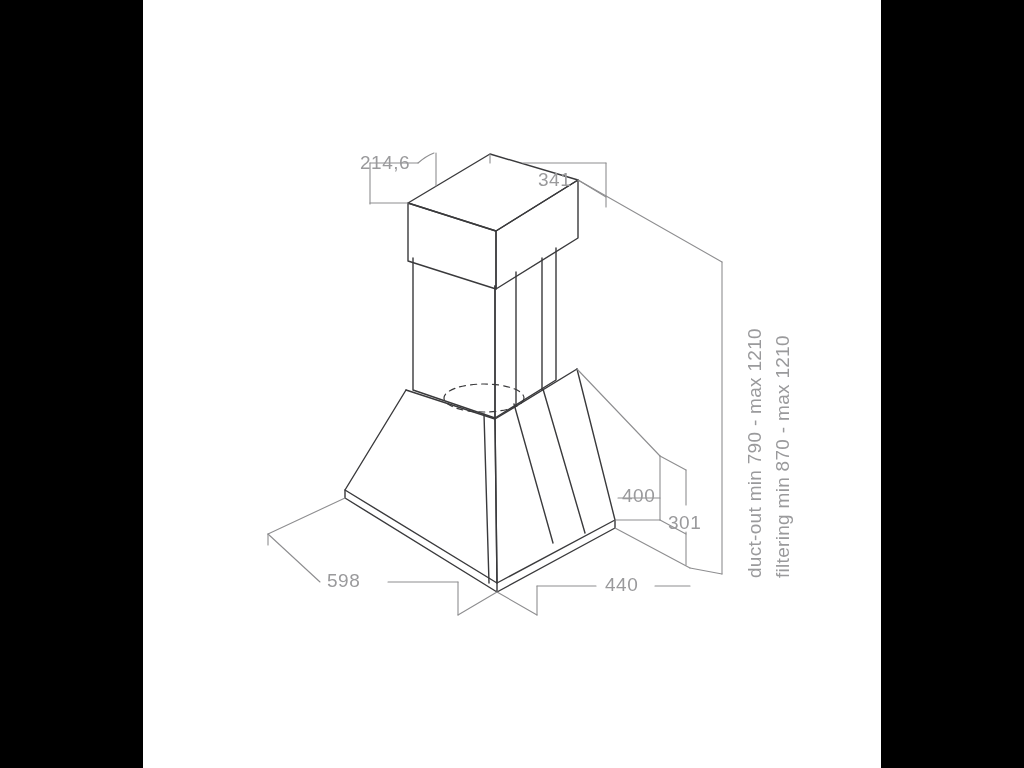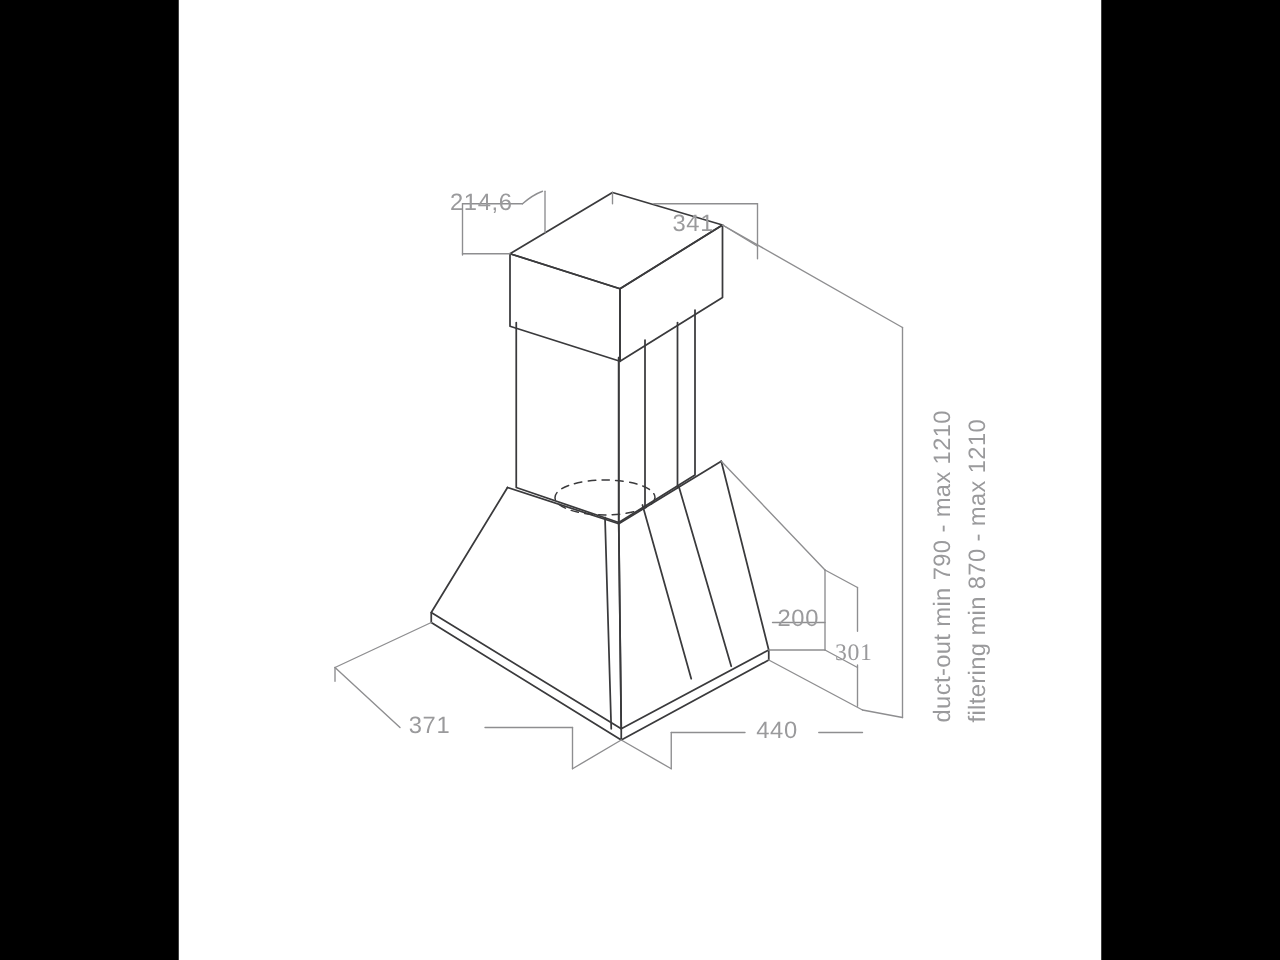--- a/index.html
+++ b/index.html
@@ -126,25 +126,25 @@
       <path d="M 578,180 L 722,262"></path>
       <path d="M 722,262 L 722,574"></path>
       <path d="M 690,568 L 722,574"></path>
     </g>
   </svg>
 
   <div class="dim-label" style="left:360px; top:152px;">214,6</div>
 
   <div class="dim-label" style="left:538px; top:169px;">341</div>
 
-  <div class="dim-label" style="left:327px; top:570px;">371</div>
+  <div class="dim-label" style="left:327px; top:570px;">598</div>
 
   <div class="dim-label" style="left:605px; top:574px;text-align:right;">440</div>
 
-  <div class="dim-label" style="left:622px; top:485px;">200</div>
+  <div class="dim-label" style="left:622px; top:485px;">400</div>
 
-  <div class="dim-label" style="left:668px; top:512px;font-family:Liberation Serif, serif;">301</div>
+  <div class="dim-label" style="left:668px; top:512px;">301</div>
 
   <div class="vert-label" style="left:744px; top:578px;">duct-out min 790 - max 1210</div>
 
   <div class="vert-label" style="left:772px; top:578px;">filtering min 870 - max 1210</div>
 
 </div>
 
 </body></html>

